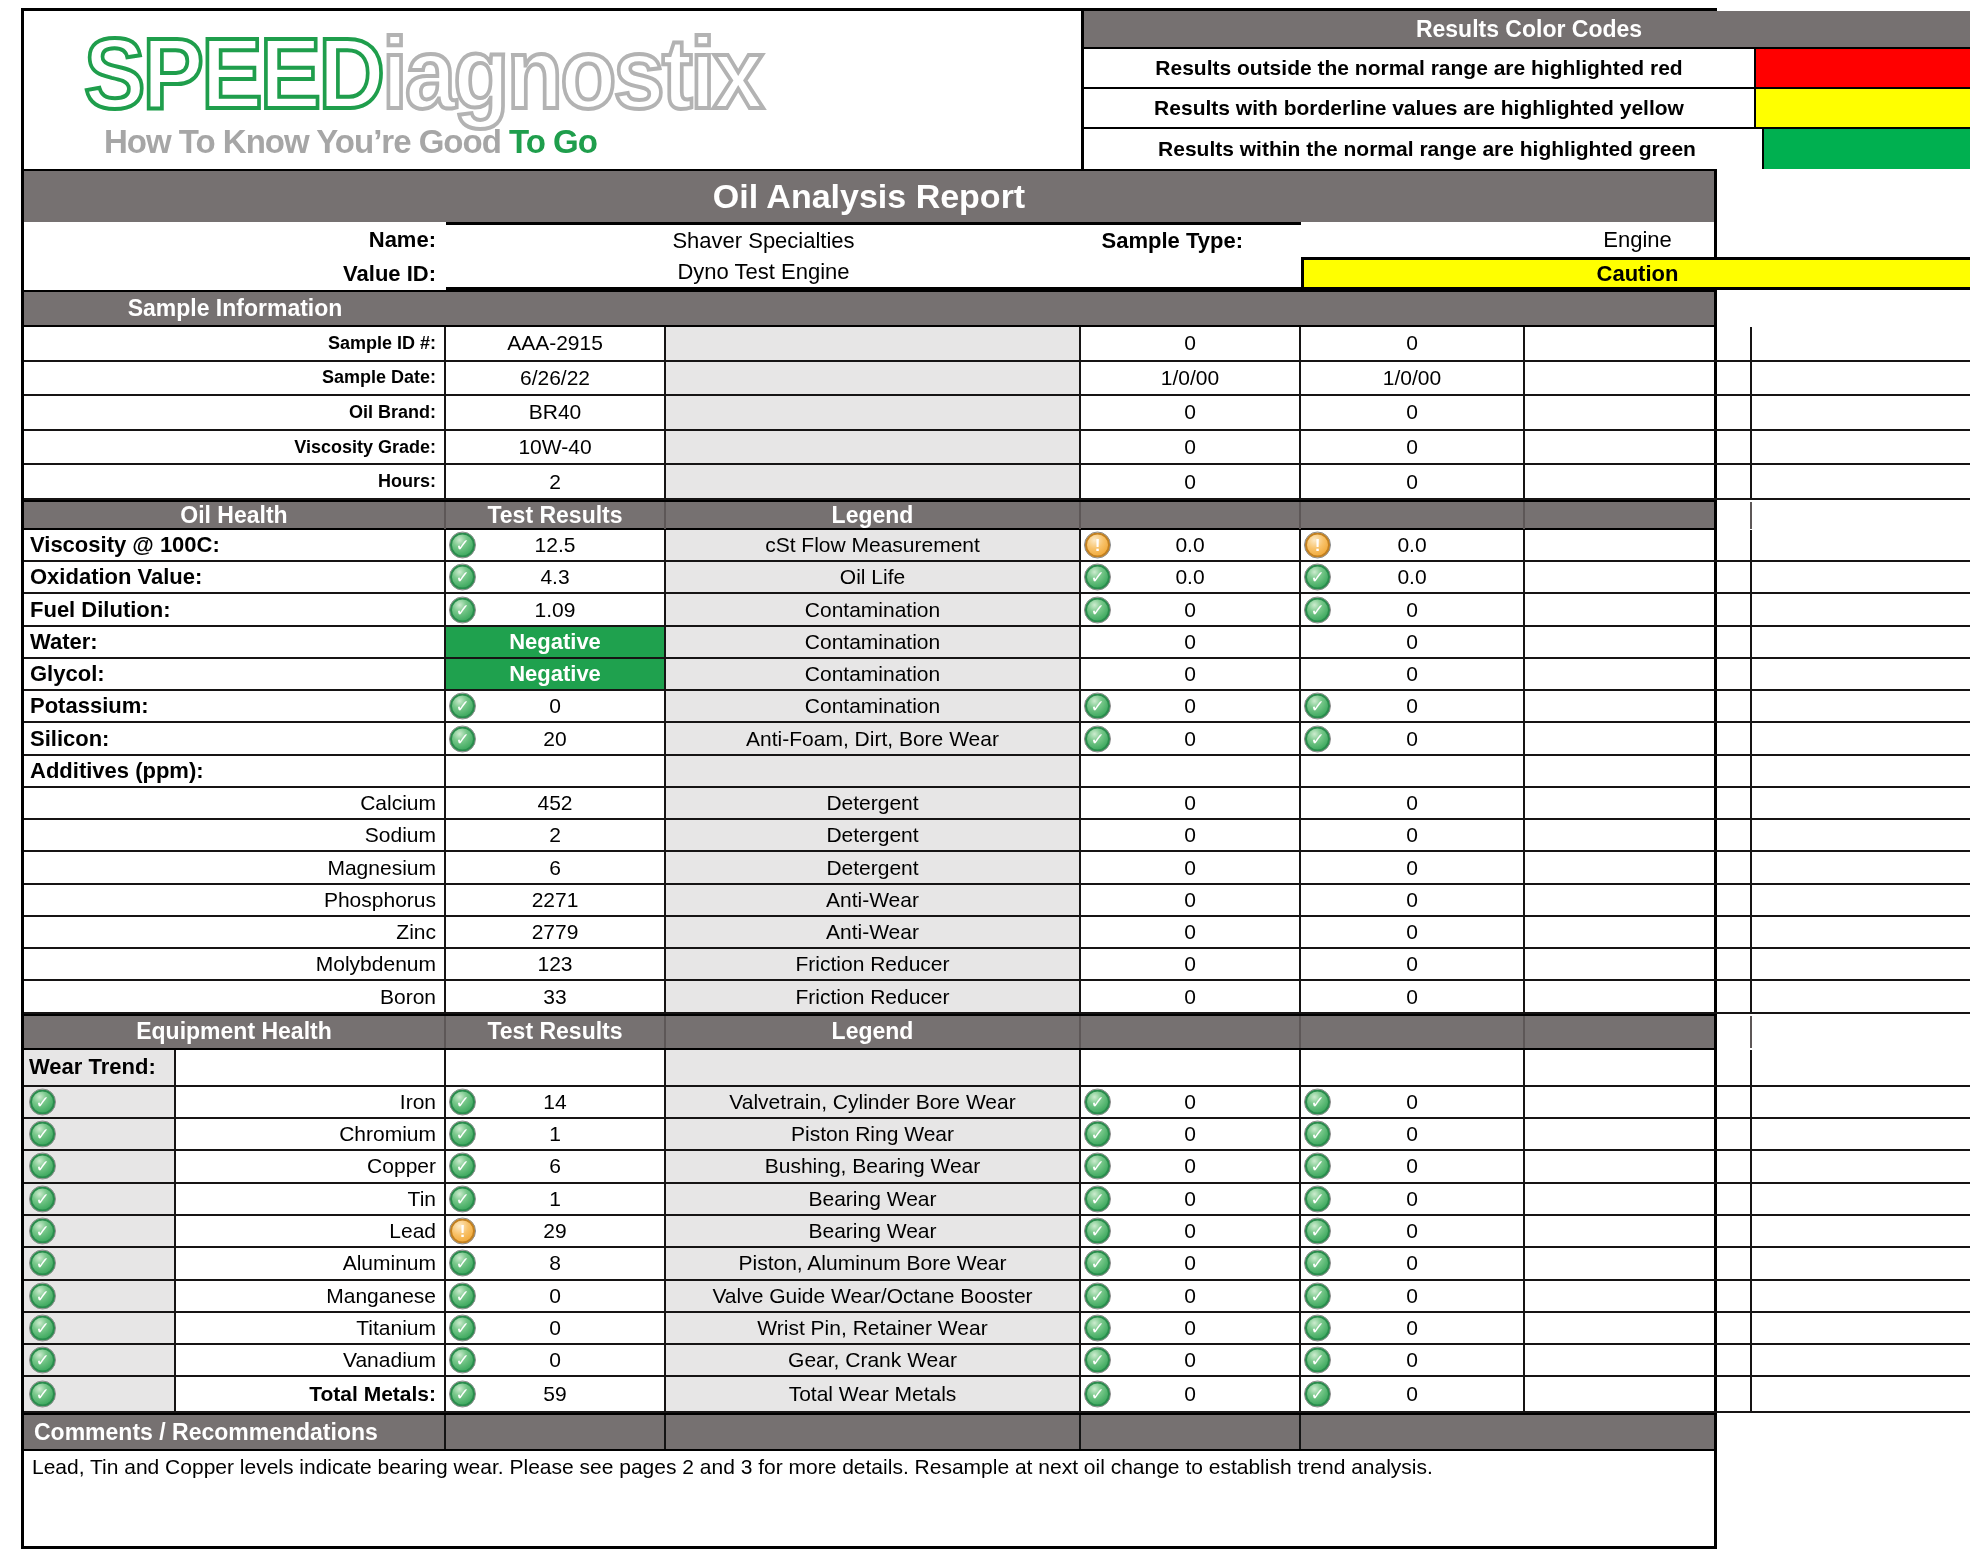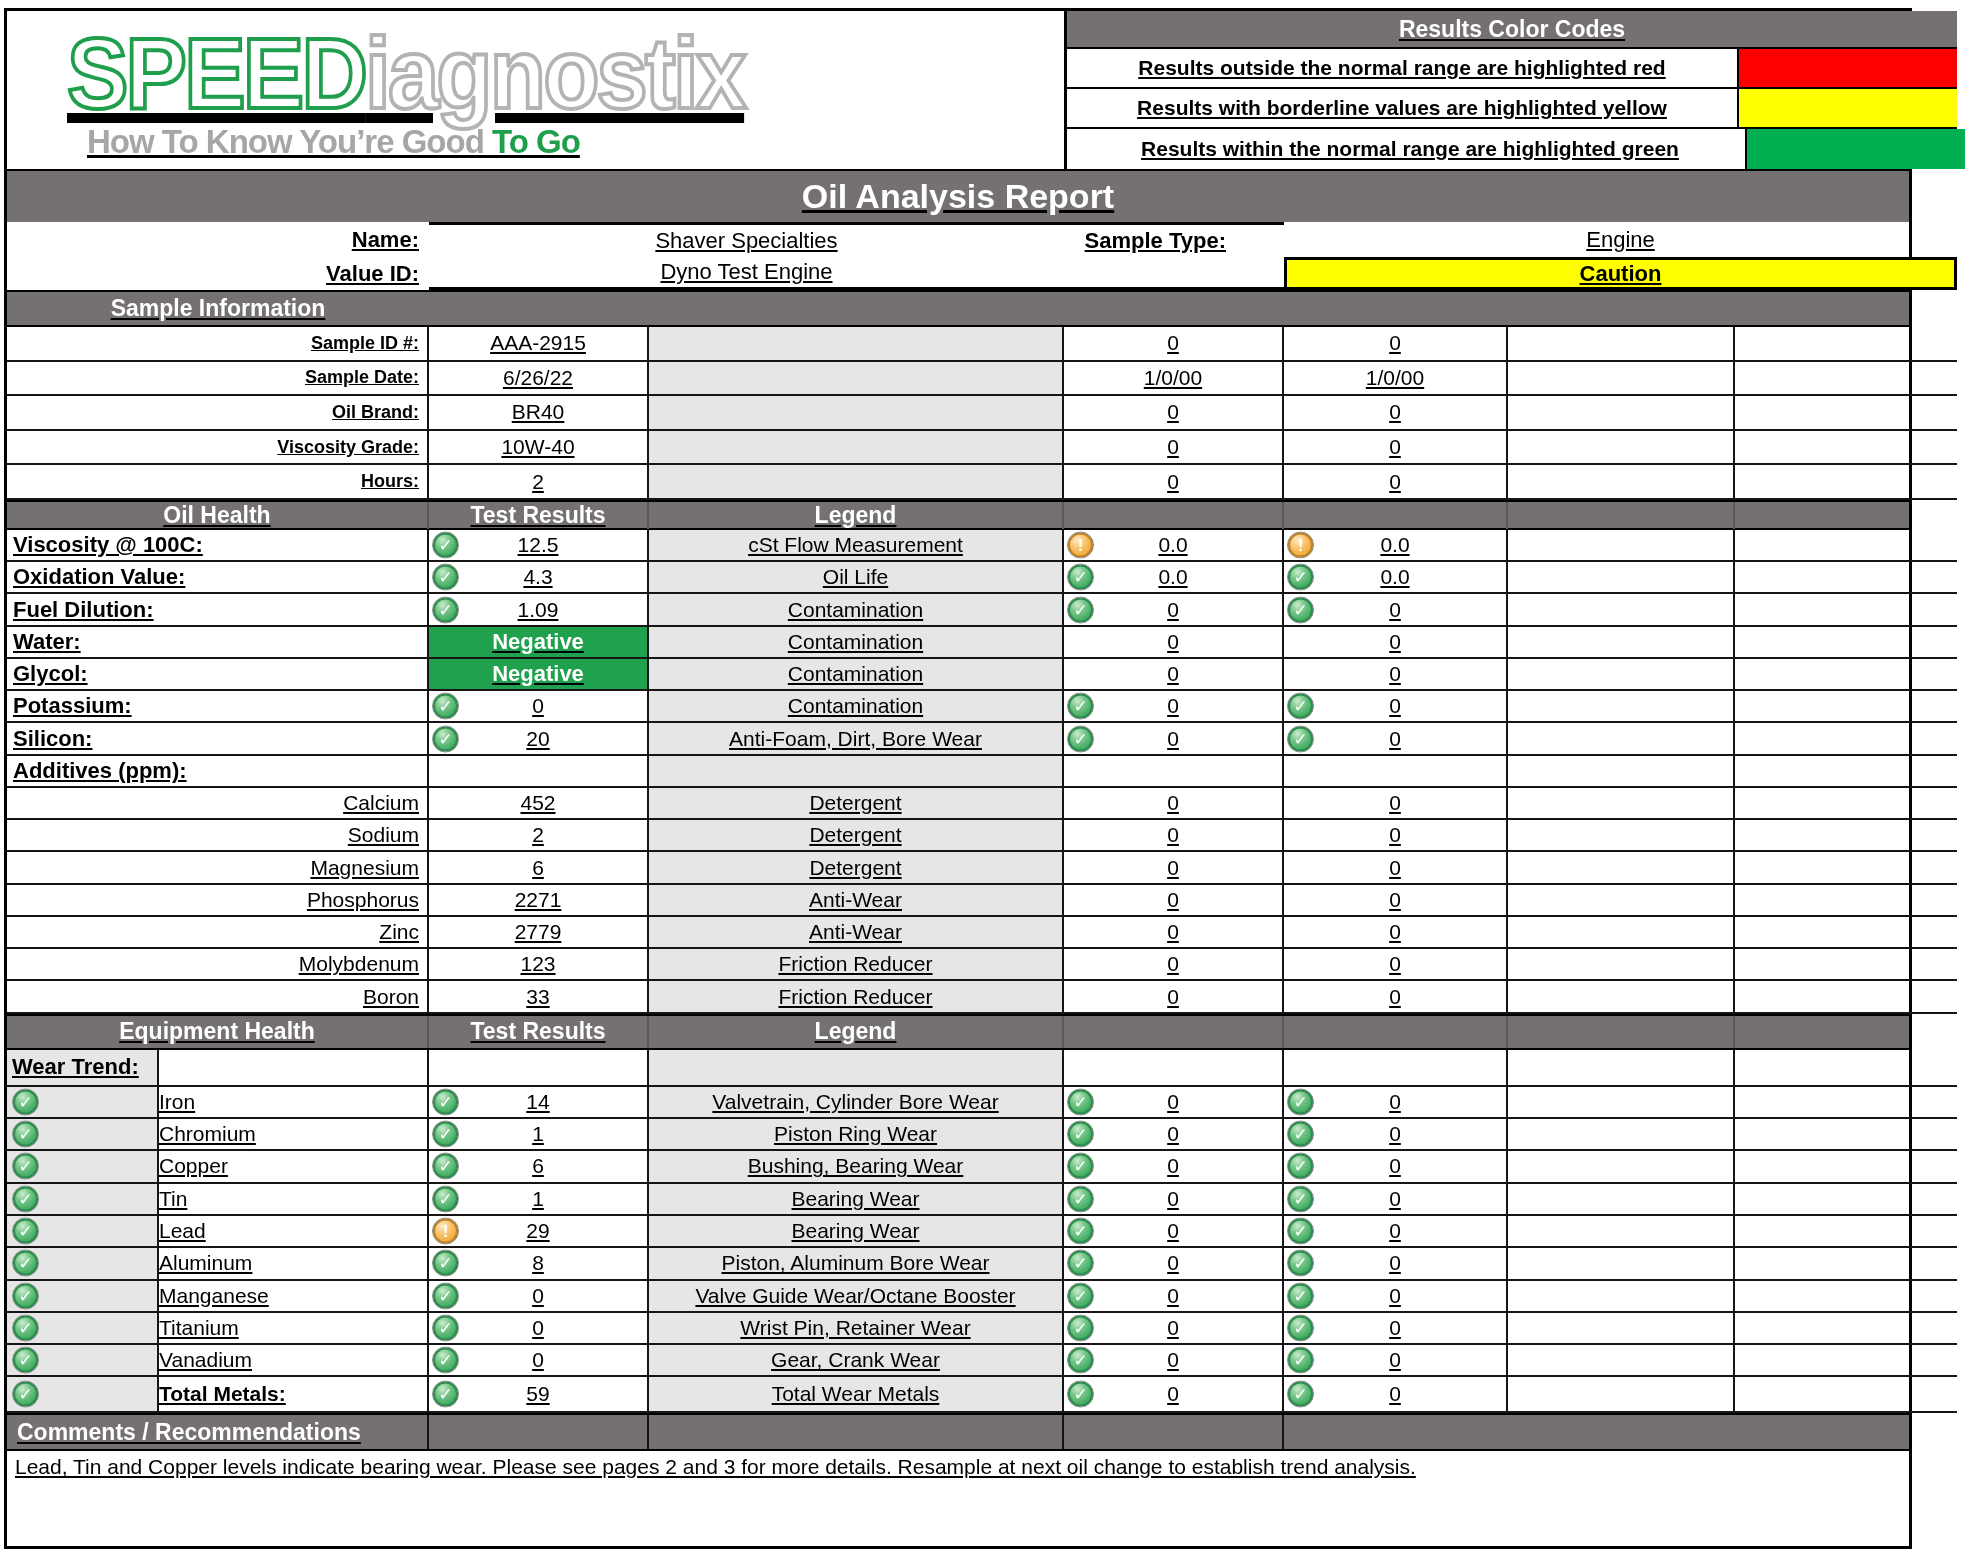--- a/index.html
+++ b/index.html
@@ -1,21 +1,21 @@
 <!DOCTYPE html>
 <html><head>
 <meta charset="utf-8">
 <style>
   :root{
     --gray:#767171; --lgray:#e7e6e6; --bd:#161414; --yellow:#ffff00; --neg:#1fa14e;
   }
   *{box-sizing:border-box;}
   html,body{margin:0;padding:0;background:#fff;width:1970px;height:1554px;overflow:hidden;
     font-family:"Liberation Sans","DejaVu Sans",sans-serif;color:#000;}
-  .sheet{position:absolute;left:4px;top:8px;width:1908px;border:3px solid #000;background:#fff;text-decoration:underline;}
+  .sheet{position:absolute;left:21px;top:8px;width:1696px;border:3px solid #000;background:#fff;}
 
   
   .tophdr{display:grid;grid-template-columns:1057px 893px;height:158px;}
   .logo-box{background:#fff;padding-left:60px;padding-top:12px;overflow:hidden;}
   .logo-text{font-size:100px;font-weight:bold;line-height:1.0;letter-spacing:-3px;white-space:nowrap;
     transform:scaleX(.92);transform-origin:left center;}
   .lg-green{color:#fff;-webkit-text-stroke:4px #1f9e4c;}
   .lg-gray{color:#fff;-webkit-text-stroke:4px #b3b3b3;}
   .tagline{font-size:33px;font-weight:bold;color:#a6a6a6;letter-spacing:-1px;margin-top:0px;padding-left:20px;white-space:nowrap;}
   .tg-green{color:#1f9e4c;}
@@ -67,21 +67,21 @@
   .cell.bd{font-weight:bold;font-size:18px;}
   .cell.lb{justify-content:flex-start;padding-left:6px;font-weight:bold;font-size:22px;}
   .cell.lg{background:var(--lgray);}
   .cell.neg{color:#fff;font-weight:bold;font-size:22px;background:var(--neg);}
 
   
   .cell.wc1{padding:0;justify-content:flex-start;align-items:stretch;}
   .wic{width:152px;flex:none;background:var(--lgray);border-right:2px solid var(--bd);
     position:relative;display:flex;align-items:center;}
   .wic .wt-text{font-weight:bold;font-size:22px;padding-left:5px;}
-  .wlb{flex:1;display:flex;align-items:center;padding-right:8px;}
+  .wlb{flex:1;display:flex;align-items:center;justify-content:flex-end;padding-right:8px;}
   .wlb.bd{font-weight:bold;}
 
   
   .ic{position:absolute;left:3px;top:50%;transform:translateY(-50%);width:27px;height:27px;border-radius:50%;
     display:flex;align-items:center;justify-content:center;color:#fff;font-size:17px;font-weight:bold;
     border:1px solid #8a8a8a;line-height:1;}
   .ck{background:radial-gradient(circle at 38% 30%, #cdeccf 0%, #79c88b 30%, #3aa75c 72%, #2e9350 100%);
     box-shadow:inset 0 0 0 2px #2a8c4d;}
   .wn{background:radial-gradient(circle at 38% 30%, #fdeac6 0%, #f8c26a 38%, #f1a735 75%, #e8981f 100%);
     box-shadow:inset 0 0 0 2px #c28020;}

